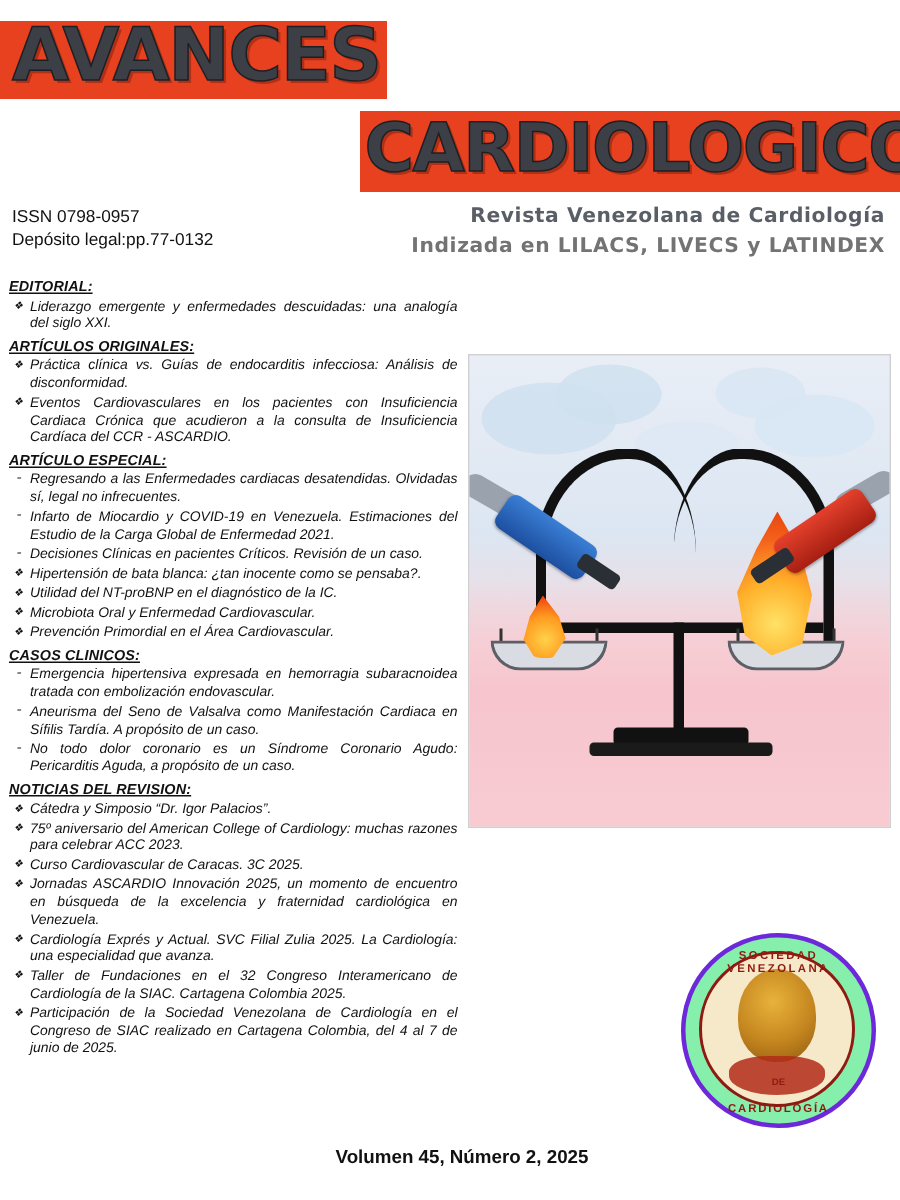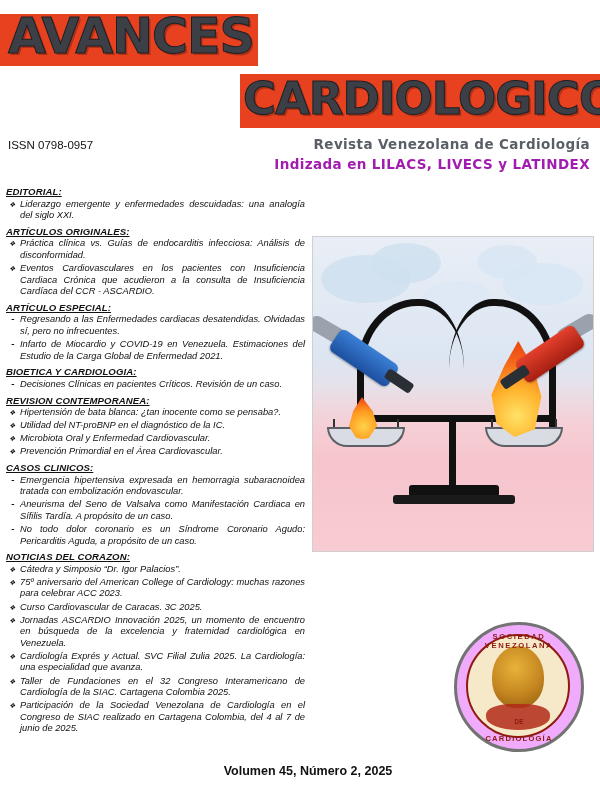--- a/index.html
+++ b/index.html
@@ -43,21 +43,21 @@
   }
   .subtitle1{
     position:absolute;right:10px;top:136px;
     font-family:"DejaVu Sans", sans-serif;
     font-weight:bold;font-size:13.5px;color:#5a5e66;
     text-align:center;letter-spacing:0.4px;
   }
   .subtitle2{
     position:absolute;right:10px;top:156px;
     font-family:"DejaVu Sans", sans-serif;
-    font-weight:bold;font-size:13.5px;color:#a21caf;
+    font-weight:bold;font-size:13.5px;color:#737373;
     text-align:right;letter-spacing:0.4px;
   }
 
   
   .content{position:relative;padding:0 6px;font-style:italic;}
   .toc{
     width:300px;
     font-size:9.3px;
     line-height:11.6px;
     color:#111;
@@ -157,22 +157,22 @@
     content:"";position:absolute;left:-22px;top:7px;width:30px;height:11px;
     background:#2a2f36;border-radius:3px;
   }
   .hose-b{position:absolute;left:-6px;top:86px;width:44px;height:16px;background:#9aa3ad;border-radius:8px;transform:rotate(30deg);}
   .hose-r{position:absolute;right:-6px;top:84px;width:44px;height:16px;background:#9aa3ad;border-radius:8px;transform:rotate(-30deg);}
 
   
   .logo{
     position:absolute;right:16px;bottom:48px;
     width:124px;height:124px;border-radius:50%;
-    background:#f0abfc;
-    border:3px solid #737373;
+    background:#86efac;
+    border:3px solid #6d28d9;
     box-shadow:0 0 0 2px #fff;
   }
   .logo-inner{
     position:absolute;left:9px;top:9px;width:100px;height:100px;border-radius:50%;
     background:#f6e9c9;border:2px solid #8e1b12;
     overflow:hidden;
   }
   .logo-inner:before{
     content:"";position:absolute;left:50%;top:10px;transform:translateX(-50%);
     width:52px;height:62px;border-radius:50% 50% 45% 45%;
@@ -205,20 +205,21 @@
 
 <div class="page">
 
   <div class="masthead">
     <div class="red-bar-1"></div>
     <div class="red-bar-2"></div>
     <div class="title-avances">AVANCES</div>
     <div class="title-cardiologicos">CARDIOLOGICOS</div>
     <div class="issn">
       <div>ISSN 0798-0957</div>
+      <div>Depósito legal:pp.77-0132</div>
     </div>
     <div class="subtitle1">Revista Venezolana de Cardiología</div>
     <div class="subtitle2">Indizada en LILACS, LIVECS y LATINDEX</div>
   </div>
 
   <div class="art">
     <div class="cloud c1"></div>
     <div class="cloud c2"></div>
     <div class="cloud c3"></div>
     <div class="cloud c4"></div>
@@ -254,41 +255,39 @@
         <ul class="items">
           <li>Liderazgo emergente y enfermedades descuidadas: una analogía del siglo XXI.</li>
         </ul>
         <div class="sec-head">ARTÍCULOS ORIGINALES:</div>
         <ul class="items">
           <li>Práctica clínica vs. Guías de endocarditis infecciosa: Análisis de disconformidad.</li>
           <li>Eventos Cardiovasculares en los pacientes con Insuficiencia Cardiaca Crónica que acudieron a la consulta de Insuficiencia Cardíaca del CCR - ASCARDIO.</li>
         </ul>
         <div class="sec-head">ARTÍCULO ESPECIAL:</div>
         <ul class="items">
-          <li class="dashed">Regresando a las Enfermedades cardiacas desatendidas. Olvidadas sí, pero no infrecuentes.</li>
+          <li class="dashed">Regresando a las Enfermedades cardiacas desatendidas. Olvidadas sí, legal no infrecuentes.</li>
           <li class="dashed">Infarto de Miocardio y COVID-19 en Venezuela. Estimaciones del Estudio de la Carga Global de Enfermedad 2021.</li>
         </ul>
-        <div class="sec-head">BIOETICA Y CARDIOLOGIA:</div>
         <ul class="items">
           <li class="dashed">Decisiones Clínicas en pacientes Críticos. Revisión de un caso.</li>
         </ul>
-        <div class="sec-head">REVISION CONTEMPORANEA:</div>
         <ul class="items">
           <li>Hipertensión de bata blanca: ¿tan inocente como se pensaba?.</li>
           <li>Utilidad del NT-proBNP en el diagnóstico de la IC.</li>
           <li>Microbiota Oral y Enfermedad Cardiovascular.</li>
           <li>Prevención Primordial en el Área Cardiovascular.</li>
         </ul>
         <div class="sec-head">CASOS CLINICOS:</div>
         <ul class="items">
           <li class="dashed">Emergencia hipertensiva expresada en hemorragia subaracnoidea tratada con embolización endovascular.</li>
           <li class="dashed">Aneurisma del Seno de Valsalva como Manifestación Cardiaca en Sífilis Tardía. A propósito de un caso.</li>
           <li class="dashed">No todo dolor coronario es un Síndrome Coronario Agudo: Pericarditis Aguda, a propósito de un caso.</li>
         </ul>
-        <div class="sec-head">NOTICIAS DEL CORAZON:</div>
+        <div class="sec-head">NOTICIAS DEL REVISION:</div>
         <ul class="items">
           <li>Cátedra y Simposio “Dr. Igor Palacios”.</li>
           <li>75º aniversario del American College of Cardiology: muchas razones para celebrar ACC 2023.</li>
           <li>Curso Cardiovascular de Caracas. 3C 2025.</li>
           <li>Jornadas ASCARDIO Innovación 2025, un momento de encuentro en búsqueda de la excelencia y fraternidad cardiológica en Venezuela.</li>
           <li>Cardiología Exprés y Actual. SVC Filial Zulia 2025.  La Cardiología: una especialidad que avanza.</li>
           <li>Taller de Fundaciones en el 32 Congreso Interamericano de Cardiología de la SIAC. Cartagena Colombia 2025.</li>
           <li>Participación de la Sociedad Venezolana de Cardiología en el Congreso de SIAC realizado en Cartagena Colombia, del 4 al 7 de junio de 2025.</li>
         </ul>
       </div>

